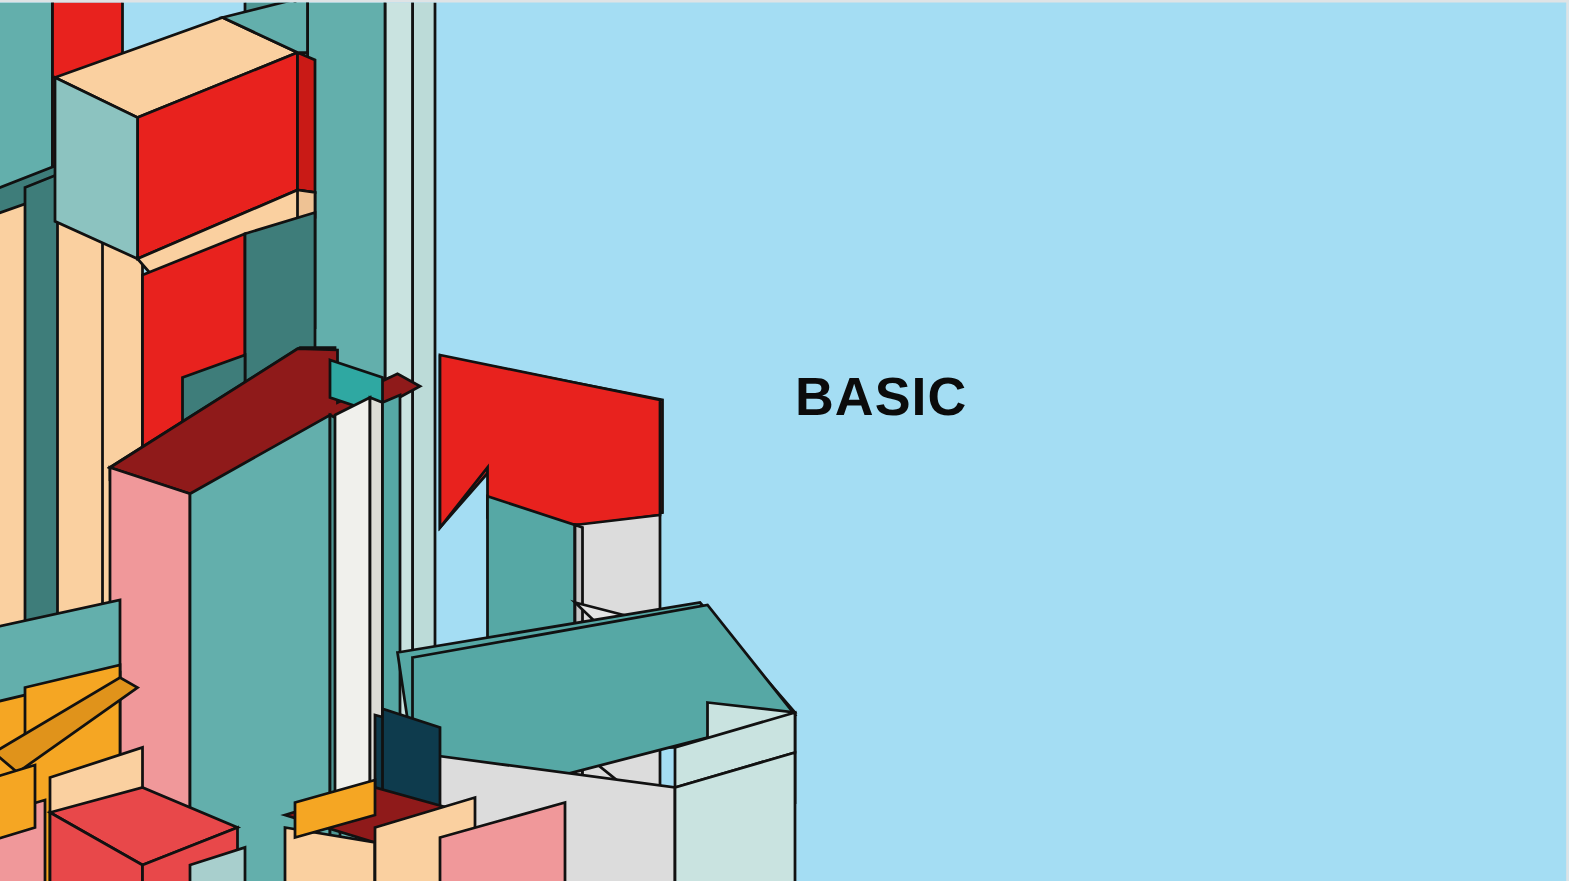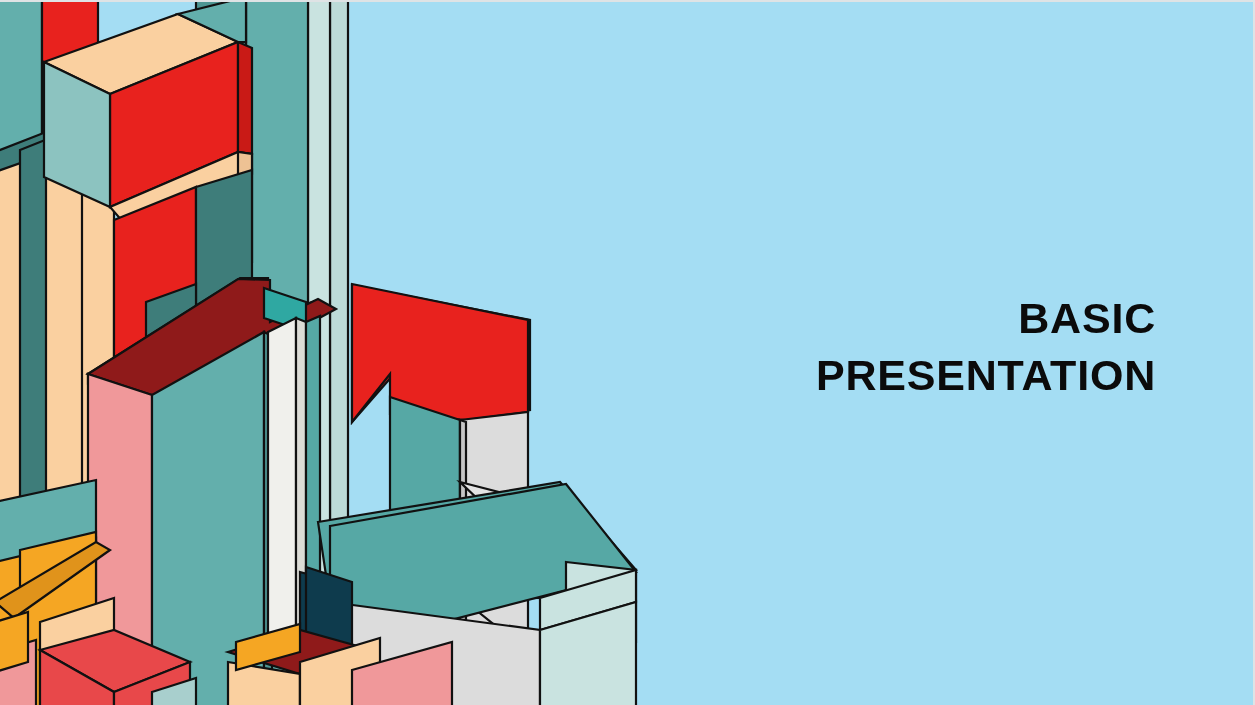--- a/index.html
+++ b/index.html
@@ -11,21 +11,20 @@
   #slide {
     position: relative;
     width: 1255px;
     height: 705px;
     overflow: hidden;
     background: #a4ddf3;
     font-family: "Liberation Sans", sans-serif;
     box-sizing: border-box;
     border-top: 2px solid #dfe3e5;
     border-right: 2px solid #dfe3e5;
-    text-align: right;
   }
   #artwork {
     position: absolute;
     left: 0;
     top: 0;
     width: 700px;
     height: 705px;
   }
   #artwork svg {
     display: block;
@@ -173,16 +172,15 @@
         <polygon points="352,668 452,640 452,705 352,705" fill="#f0989a"></polygon>
 
         <polygon points="152,690 196,676 196,705 152,705" fill="#a8cfcd"></polygon>
 
       </g>
     </svg>
   </div>
 
   <div id="title-block">
     <div class="title-line">BASIC</div>
-    <div class="title-line">PRESENTATION</div>
   </div>
 
 </div>
 
 </body></html>

